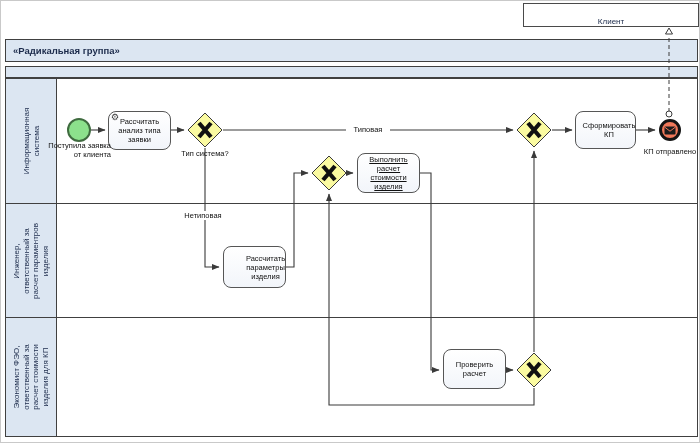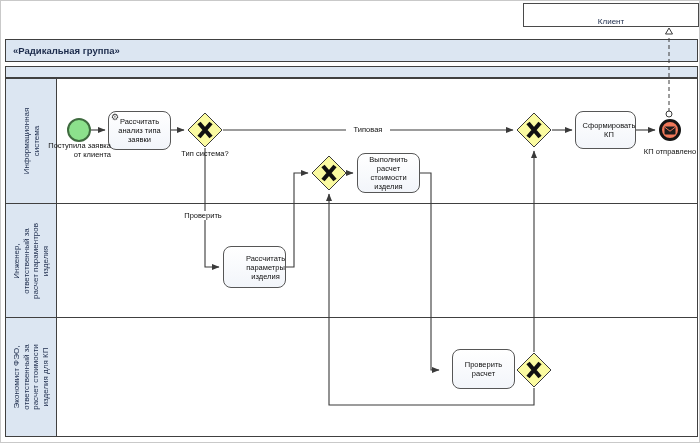--- a/index.html
+++ b/index.html
@@ -162,33 +162,33 @@
       <path d="M0.5,1 L6,5.2 L11.5,1" stroke="#f0785a" stroke-width="1" fill="none"></path>
     </svg>
   </div>
   <div class="lbl" style="left:637px; top:146px; width:64px;">КП отправлено</div>
 
   <svg class="shape" style="left:310px; top:154px;" width="36" height="36" viewBox="0 0 36 36">
     <polygon points="18,1 35,18 18,35 1,18" fill="#fafaa0" stroke="#3a3a3a" stroke-width="1"></polygon>
     <path d="M12,11 L24,25 M24,11 L12,25" stroke="#101010" stroke-width="4.2" fill="none"></path>
   </svg>
 
-  <div class="shape task" style="left:356px; top:152px; width:63px; height:40px;">
+  <div class="shape task" style="left:356px; top:152px; width:63px; height:40px;text-decoration:underline;">
     <span>Выполнить расчет стоимости изделия</span>
   </div>
 
   <div class="shape task" style="left:222px; top:245px; width:63px; height:42px;padding-left:24px;">
     <span>Рассчитать параметры изделия</span>
   </div>
 
-  <div class="shape task" style="left:442px; top:348px; width:63px; height:40px;margin-left:9px;">
+  <div class="shape task" style="left:442px; top:348px; width:63px; height:40px;">
     <span>Проверить расчет</span>
   </div>
 
   <svg class="shape" style="left:515px; top:351px;" width="36" height="36" viewBox="0 0 36 36">
     <polygon points="18,1 35,18 18,35 1,18" fill="#fafaa0" stroke="#3a3a3a" stroke-width="1"></polygon>
     <path d="M12,11 L24,25 M24,11 L12,25" stroke="#101010" stroke-width="4.2" fill="none"></path>
   </svg>
 
   <div class="lbl lbl-onflow" style="left:345px; top:124px; width:44px;">Типовая</div>
-  <div class="lbl lbl-onflow" style="left:180px; top:210px; width:44px;">Проверить</div>
+  <div class="lbl lbl-onflow" style="left:180px; top:210px; width:44px;">Нетиповая</div>
 
 </div>
 
 </body></html>

